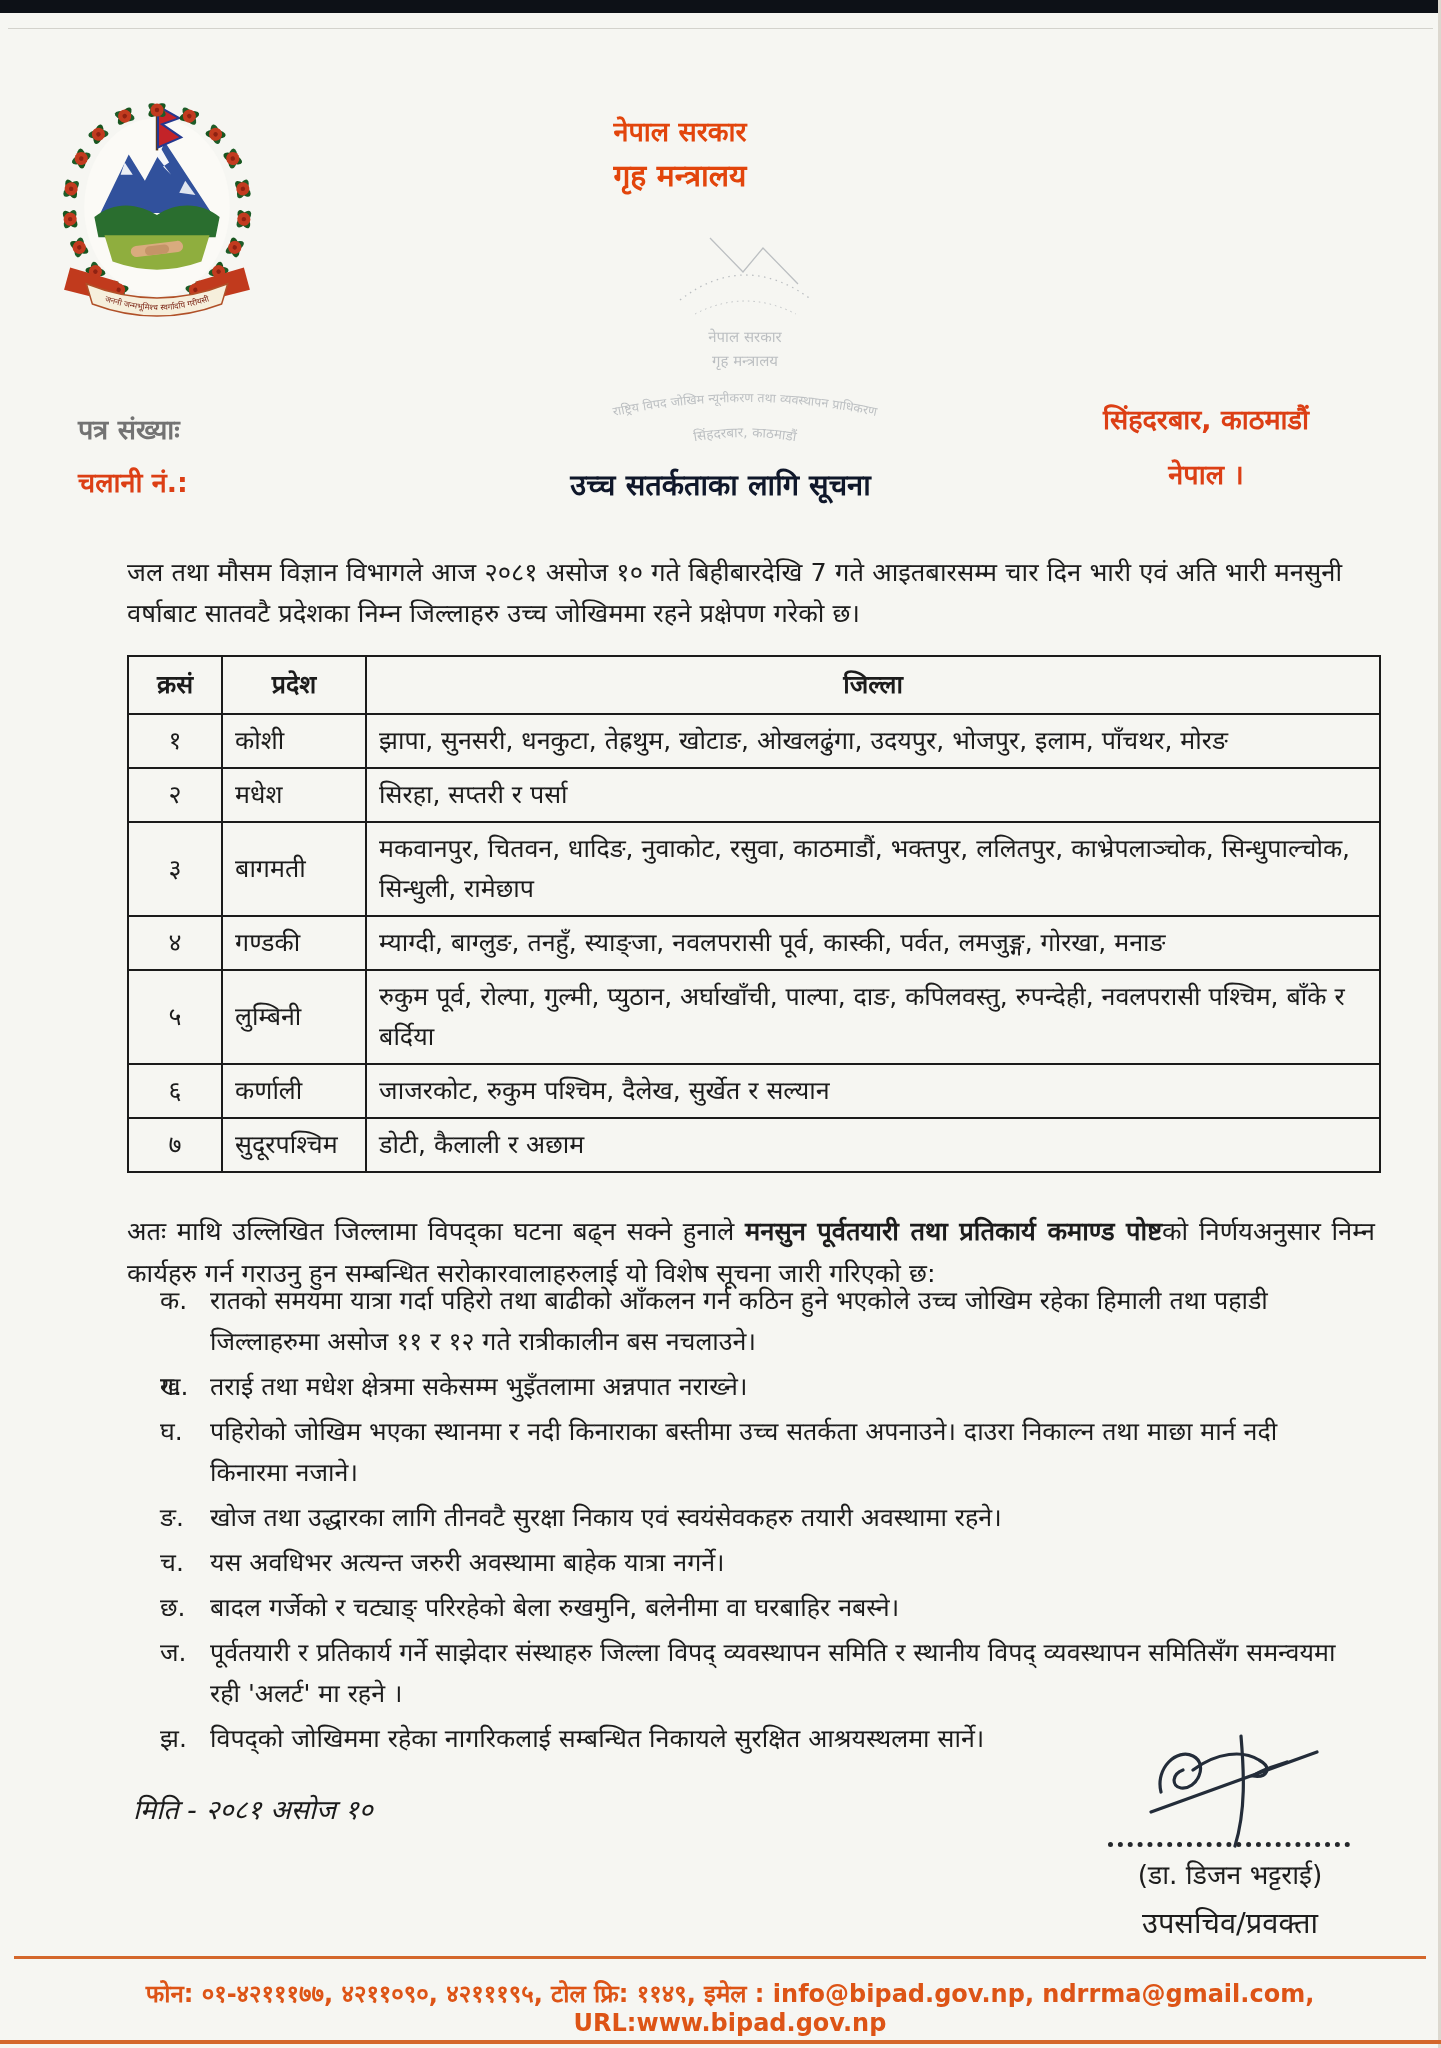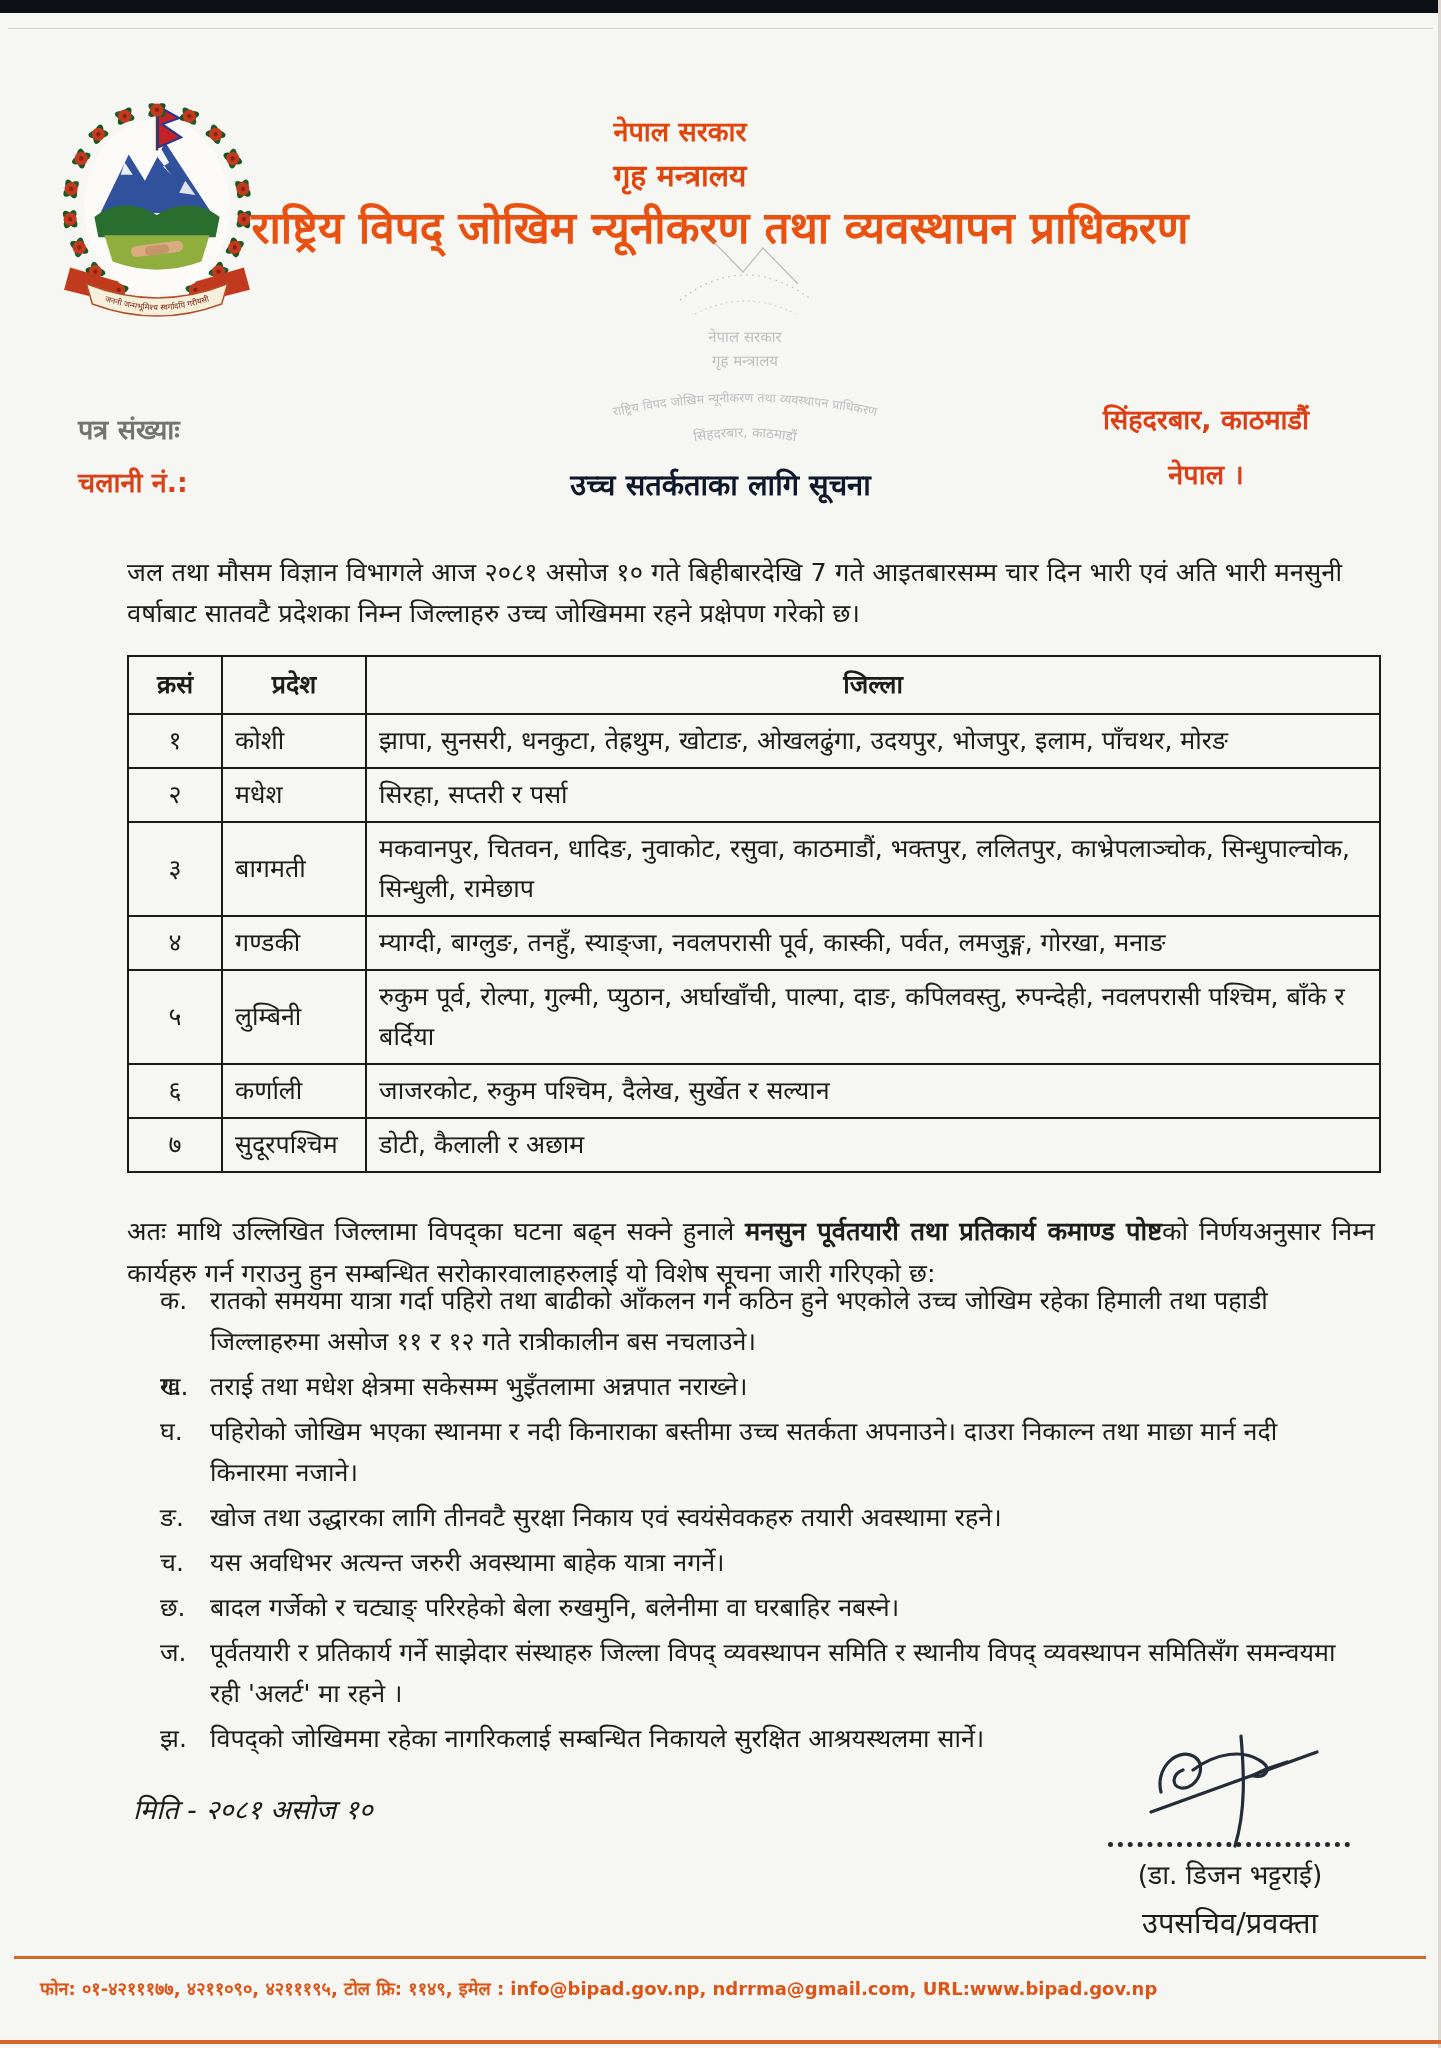--- a/index.html
+++ b/index.html
@@ -42,21 +42,21 @@
   .li{position:relative;padding-left:50px;margin-bottom:4px;}
   .li .lbl{position:absolute;left:0;top:0;}
   
   #date-line{left:133px;top:1790px;font-size:27px;font-style:italic;}
   #sig-svg{left:1140px;top:1732px;width:190px;height:118px;}
   #sig-dots{left:1108px;top:1820px;width:242px;height:22px;border-bottom:5px dotted #24272b;}
   #sig-name{left:1080px;top:1856px;width:300px;text-align:center;font-size:26.5px;}
   #sig-role{left:1080px;top:1902px;width:300px;text-align:center;font-size:29px;}
   
   #footer-rule-top{left:14px;top:1956px;width:1412px;height:3px;background:#d4672b;}
-  #footer-contact{left:40px;top:1976px;width:1380px;font-size:18px;
+  #footer-contact{left:40px;top:1976px;width:1380px;text-align:center;font-size:24px;
                   font-weight:bold;color:#dd5416;}
   #footer-rule-bottom{left:0;top:2040px;width:1441px;height:4px;background:#d4672b;}
 </style>
 </head>
 <body>
 
 <div id="page">
 
   <div id="scan-top" class="abs"></div>
   <div id="scan-hairline" class="abs"></div>
@@ -111,21 +111,20 @@
     <path d="M186,172 L138,186 L144,206 L192,194 Z" fill="#c13a1d"></path>
     <path d="M30,188 Q100,216 170,188 L164,208 Q100,232 36,208 Z" fill="#f6efdc" stroke="#b05028" stroke-width="1.5"></path>
     <path id="mottoArc" d="M40,202 Q100,226 160,202" fill="none"></path>
     <text font-size="8" fill="#7c2616" text-anchor="middle">
       <textPath href="#mottoArc" startOffset="50%">जननी जन्मभूमिश्च स्वर्गादपि गरीयसी</textPath>
     </text>
   </svg>
 
   <div id="gov-line" class="abs hdr-center">नेपाल सरकार</div>
   <div id="min-line" class="abs hdr-center">गृह मन्त्रालय</div>
-  <div id="authority-line" class="abs">राष्ट्रिय विपद् जोखिम न्यूनीकरण तथा व्यवस्थापन प्राधिकरण</div>
 
   <svg id="stamp" class="abs" viewBox="0 0 370 225">
     <g fill="#8d939b" stroke="#8d939b">
       <path d="M150,10 L183,44 L203,20 L238,56" fill="none" stroke-width="1.3"></path>
       <path d="M120,72 Q185,22 252,72" fill="none" stroke-width="1.3" stroke-dasharray="1.5,4.5"></path>
       <path d="M135,86 Q185,60 236,86" fill="none" stroke-width="1" stroke-dasharray="1.5,4"></path>
       <text x="185" y="114" font-size="15" text-anchor="middle" stroke="none">नेपाल सरकार</text>
       <text x="185" y="138" font-size="15" text-anchor="middle" stroke="none">गृह मन्त्रालय</text>
       <path id="stampArc1" d="M14,198 Q185,150 356,198" fill="none" stroke="none"></path>
       <text font-size="12.5" text-anchor="middle" stroke="none">

